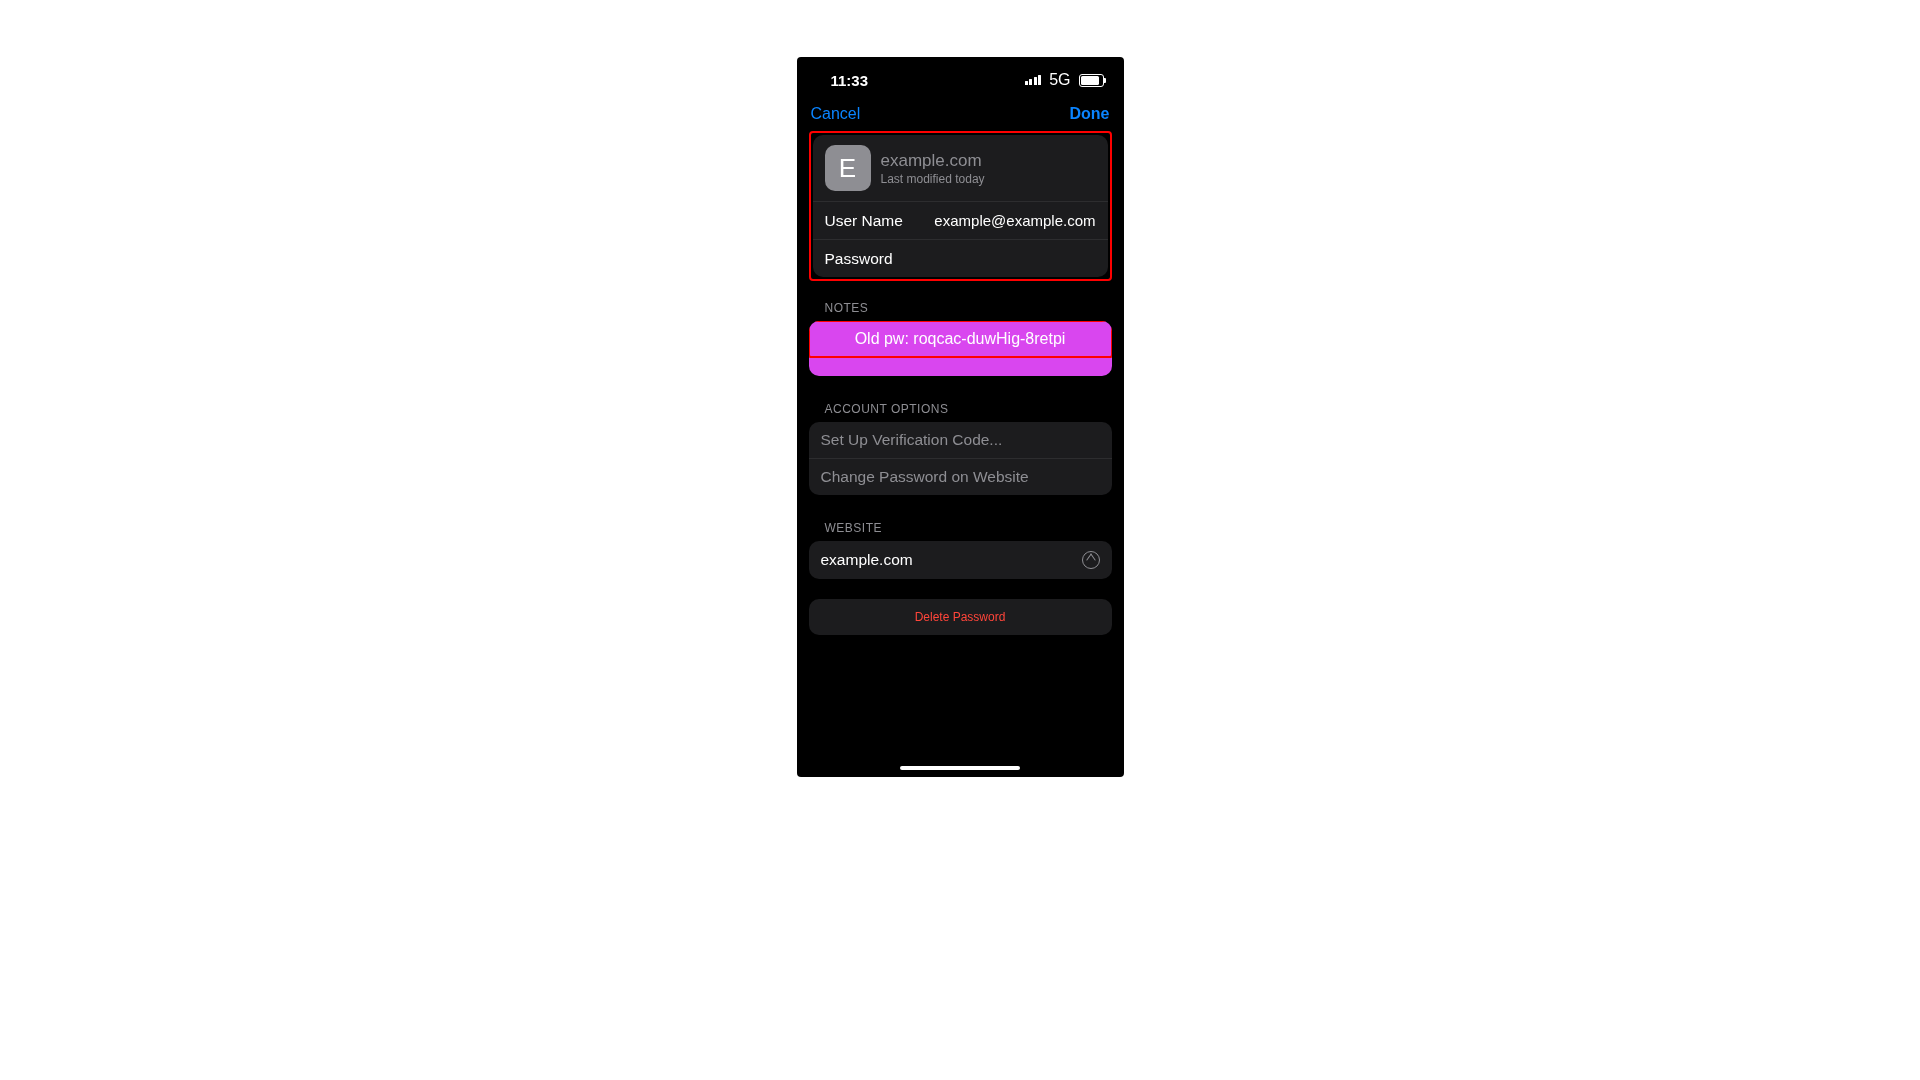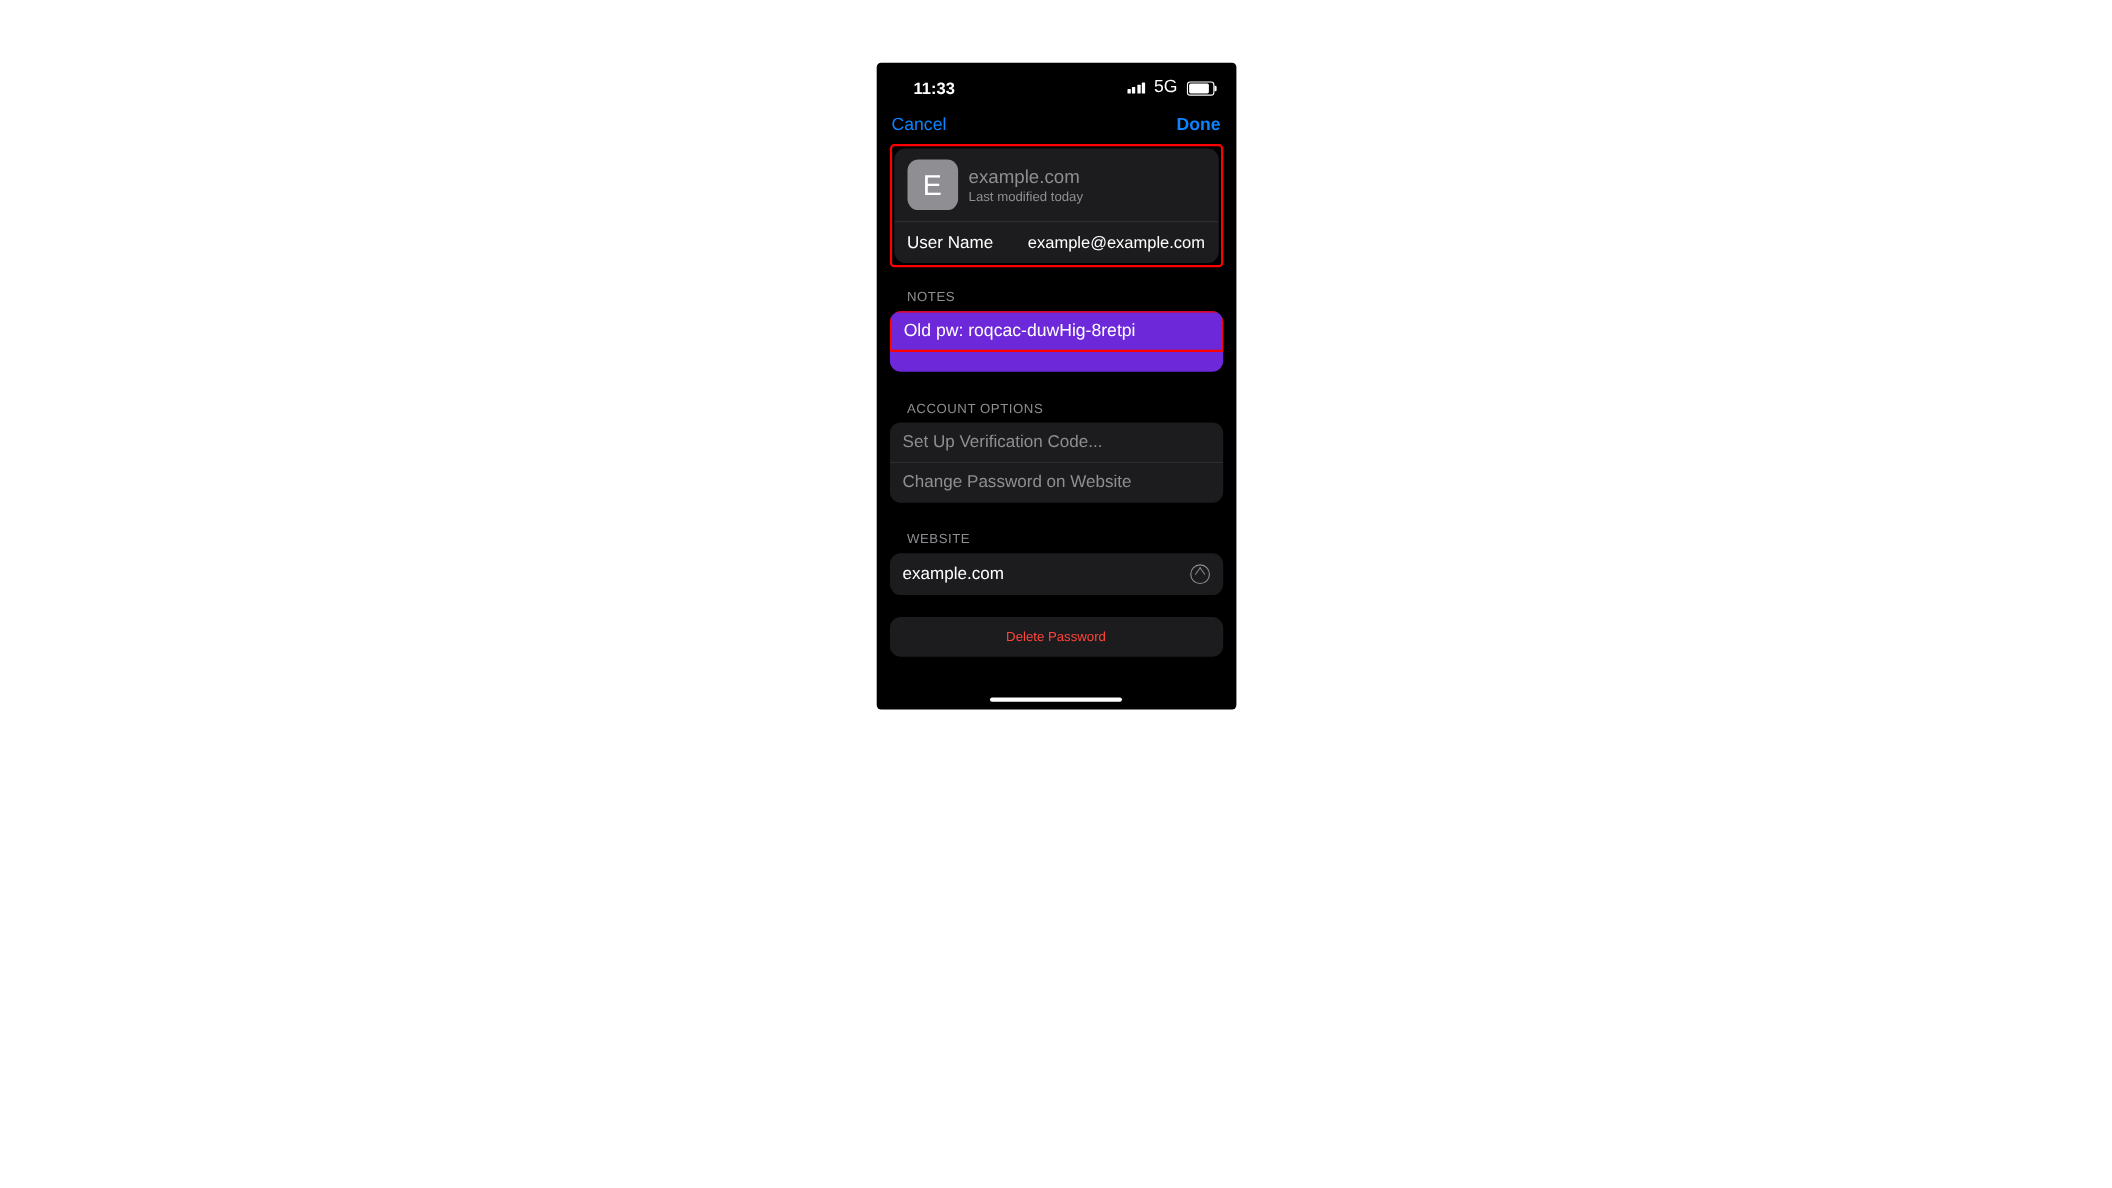--- a/index.html
+++ b/index.html
@@ -9,21 +9,21 @@
     width: 1920px;
     height: 1080px;
     font-family: -apple-system, "SF Pro Text", "Helvetica Neue", Arial, sans-serif;
     display: flex;
     align-items: flex-start;
     justify-content: center;
   }
   .phone {
     margin-top: 57px;
     width: 327px;
-    height: 588px;
+    height: 720px;
     background: #000;
     border-radius: 4px;
     position: relative;
     overflow: hidden;
     color: #fff;
   }
   
   .status-bar {
     display: flex;
     justify-content: space-between;
@@ -134,23 +134,24 @@
   .row-value { margin-left: auto; color: #fff; font-size: 15px; }
 
   .section-header {
     color: #8e8e93;
     font-size: 12px;
     letter-spacing: 0.5px;
     padding: 6px 14px 6px 16px;
   }
 
   .notes-card {
-    background: #6d28d9;
+    background: #d946ef;
     border-radius: 10px;
     overflow: hidden;
+    text-align: center;
   }
   .notes-hl {
     border: 2.5px solid #ff0000;
     border-radius: 3px;
     margin: -1px -1px 0 -1px;
     padding: 8px 12px 8px 12px;
   }
   .notes-rest {
     height: 18px;
   }
@@ -239,20 +240,24 @@
           <div class="favicon">E</div>
           <div>
             <div class="site-title">example.com</div>
             <div class="site-sub">Last modified today</div>
           </div>
         </div>
         <div class="row">
           <span class="row-label">User Name</span>
           <span class="row-value">example@example.com</span>
         </div>
+        <div class="row">
+          <span class="row-label">Password</span>
+          <span class="row-value"></span>
+        </div>
       </div>
     </div>
 
     <div class="section-header">NOTES</div>
     <div class="notes-card">
       <div class="notes-hl">
         <span>Old pw: roqcac-duwHig-8retpi</span>
       </div>
       <div class="notes-rest"></div>
     </div>

